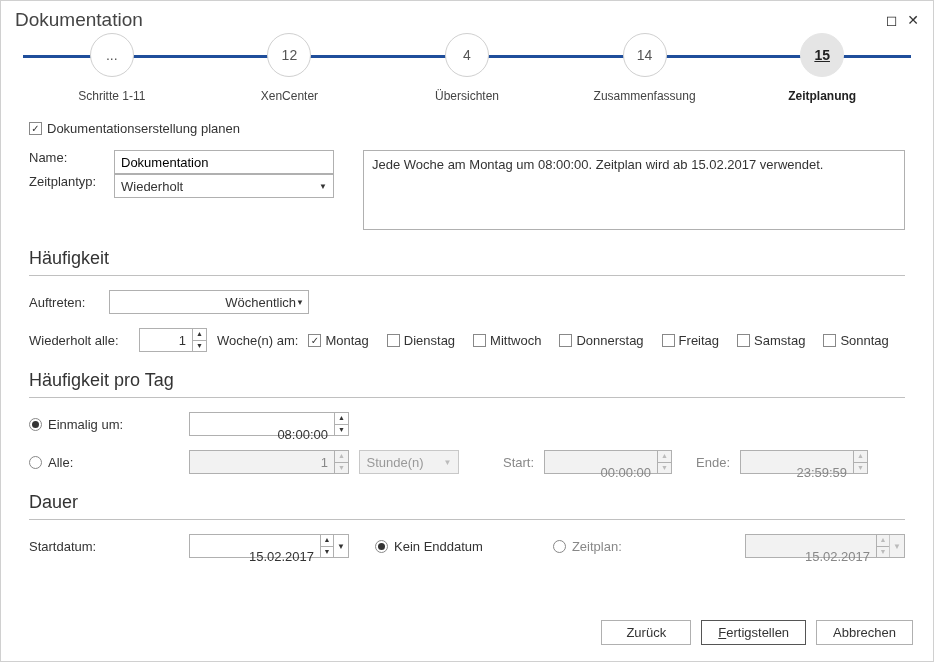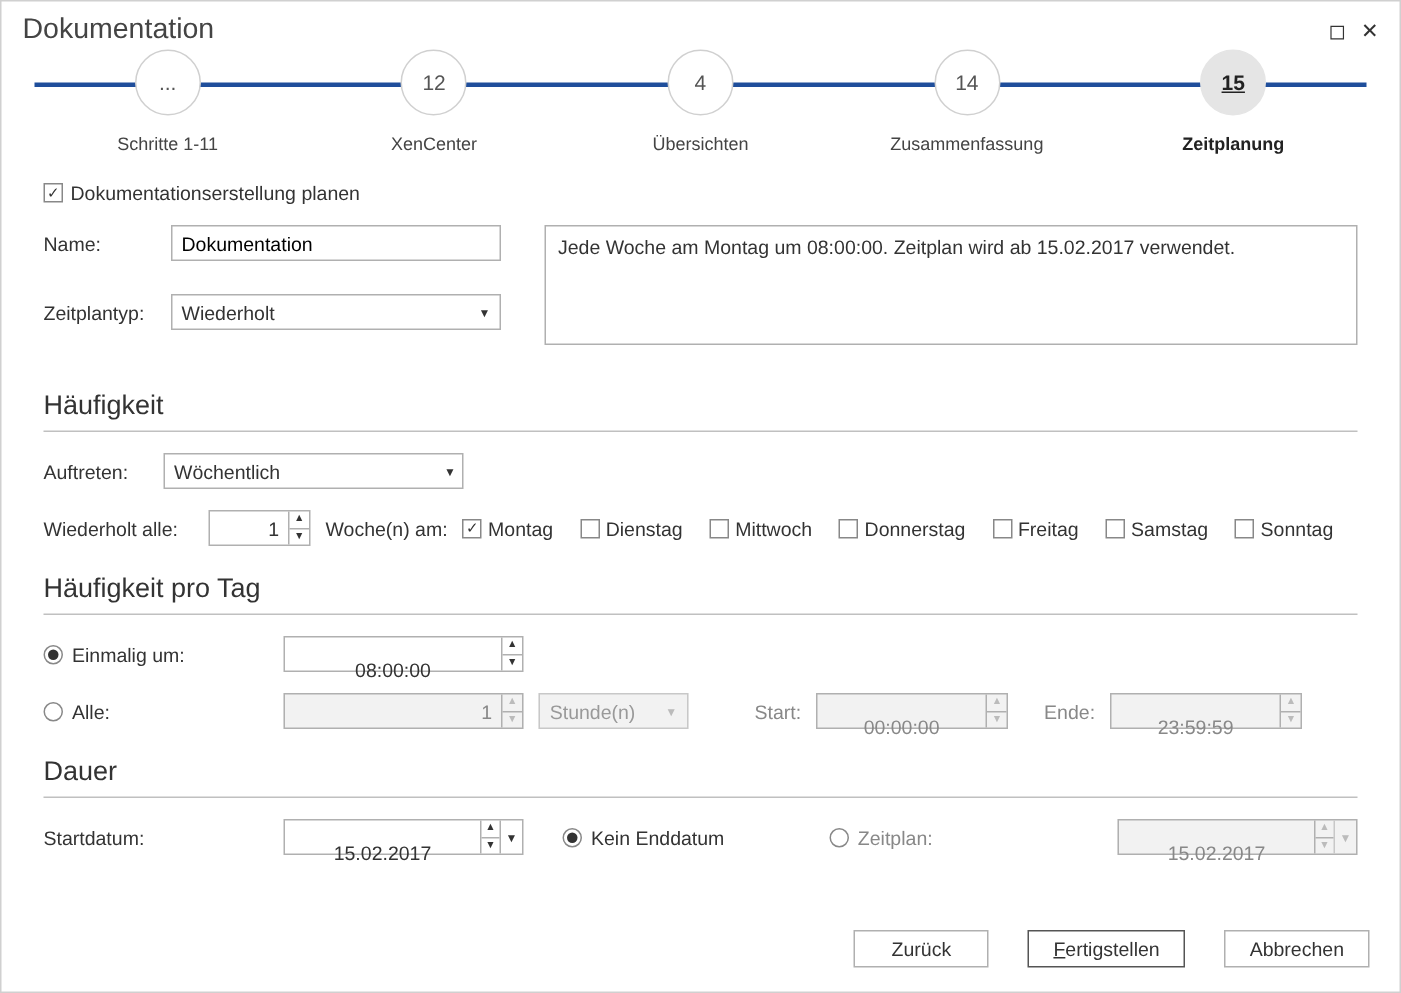--- a/index.html
+++ b/index.html
@@ -111,22 +111,21 @@
   .section-top {
     display: flex;
     gap: 24px;
     margin-top: 14px;
   }
   .left-form {
     width: 310px;
   }
   .field-row {
     display: flex;
-    align-items: center;
-    margin-bottom: 22px;
+    margin-bottom: 0;
   }
   .field-label {
     width: 85px;
   }
   .tb, .sel {
     border: 1px solid #b0b0b0;
     padding: 3px 6px;
     font-size: 13px;
     font-family: inherit;
     background: #fff;
@@ -170,42 +169,42 @@
     align-items: center;
     margin-top: 14px;
     gap: 10px;
     flex-wrap: wrap;
   }
   .sel-sm {
     border: 1px solid #b0b0b0;
     height: 24px;
     display: flex;
     align-items: center;
-    justify-content: space-between;
+    justify-content: flex-end;
     padding: 0 4px 0 6px;
     cursor: pointer;
     min-width: 200px;
     background: #fff;
   }
   .sel-sm .arrow { font-size: 8px; }
   .spin {
     border: 1px solid #b0b0b0;
     height: 24px;
     display: flex;
     align-items: center;
     background: #fff;
   }
   .spin.disabled { background: #f2f2f2; color: #888; }
   .spin .val {
     padding: 0 6px;
     font-size: 13px;
     flex: 1;
     text-align: right;
   }
-  .spin .val.left { text-align: center; margin-top: 20px; }
+  .spin .val.left { text-align: right; margin-top: 20px; }
   .spin .spinners {
     border-left: 1px solid #b0b0b0;
     display: flex;
     flex-direction: column;
     width: 14px;
     height: 100%;
   }
   .spin .spinners div {
     flex: 1;
     line-height: 9px;
@@ -249,21 +248,21 @@
     justify-content: center;
     gap: 20px;
     font-size: 13px;
   }
   
   .footer {
     position: absolute;
     bottom: 16px;
     right: 20px;
     display: flex;
-    gap: 26px;
+    gap: 10px;
   }
   .btn {
     border: 1px solid #b0b0b0;
     padding: 4px 16px;
     background: #fff;
     font-family: inherit;
     font-size: 13px;
     min-width: 90px;
     text-align: center;
     cursor: pointer;

